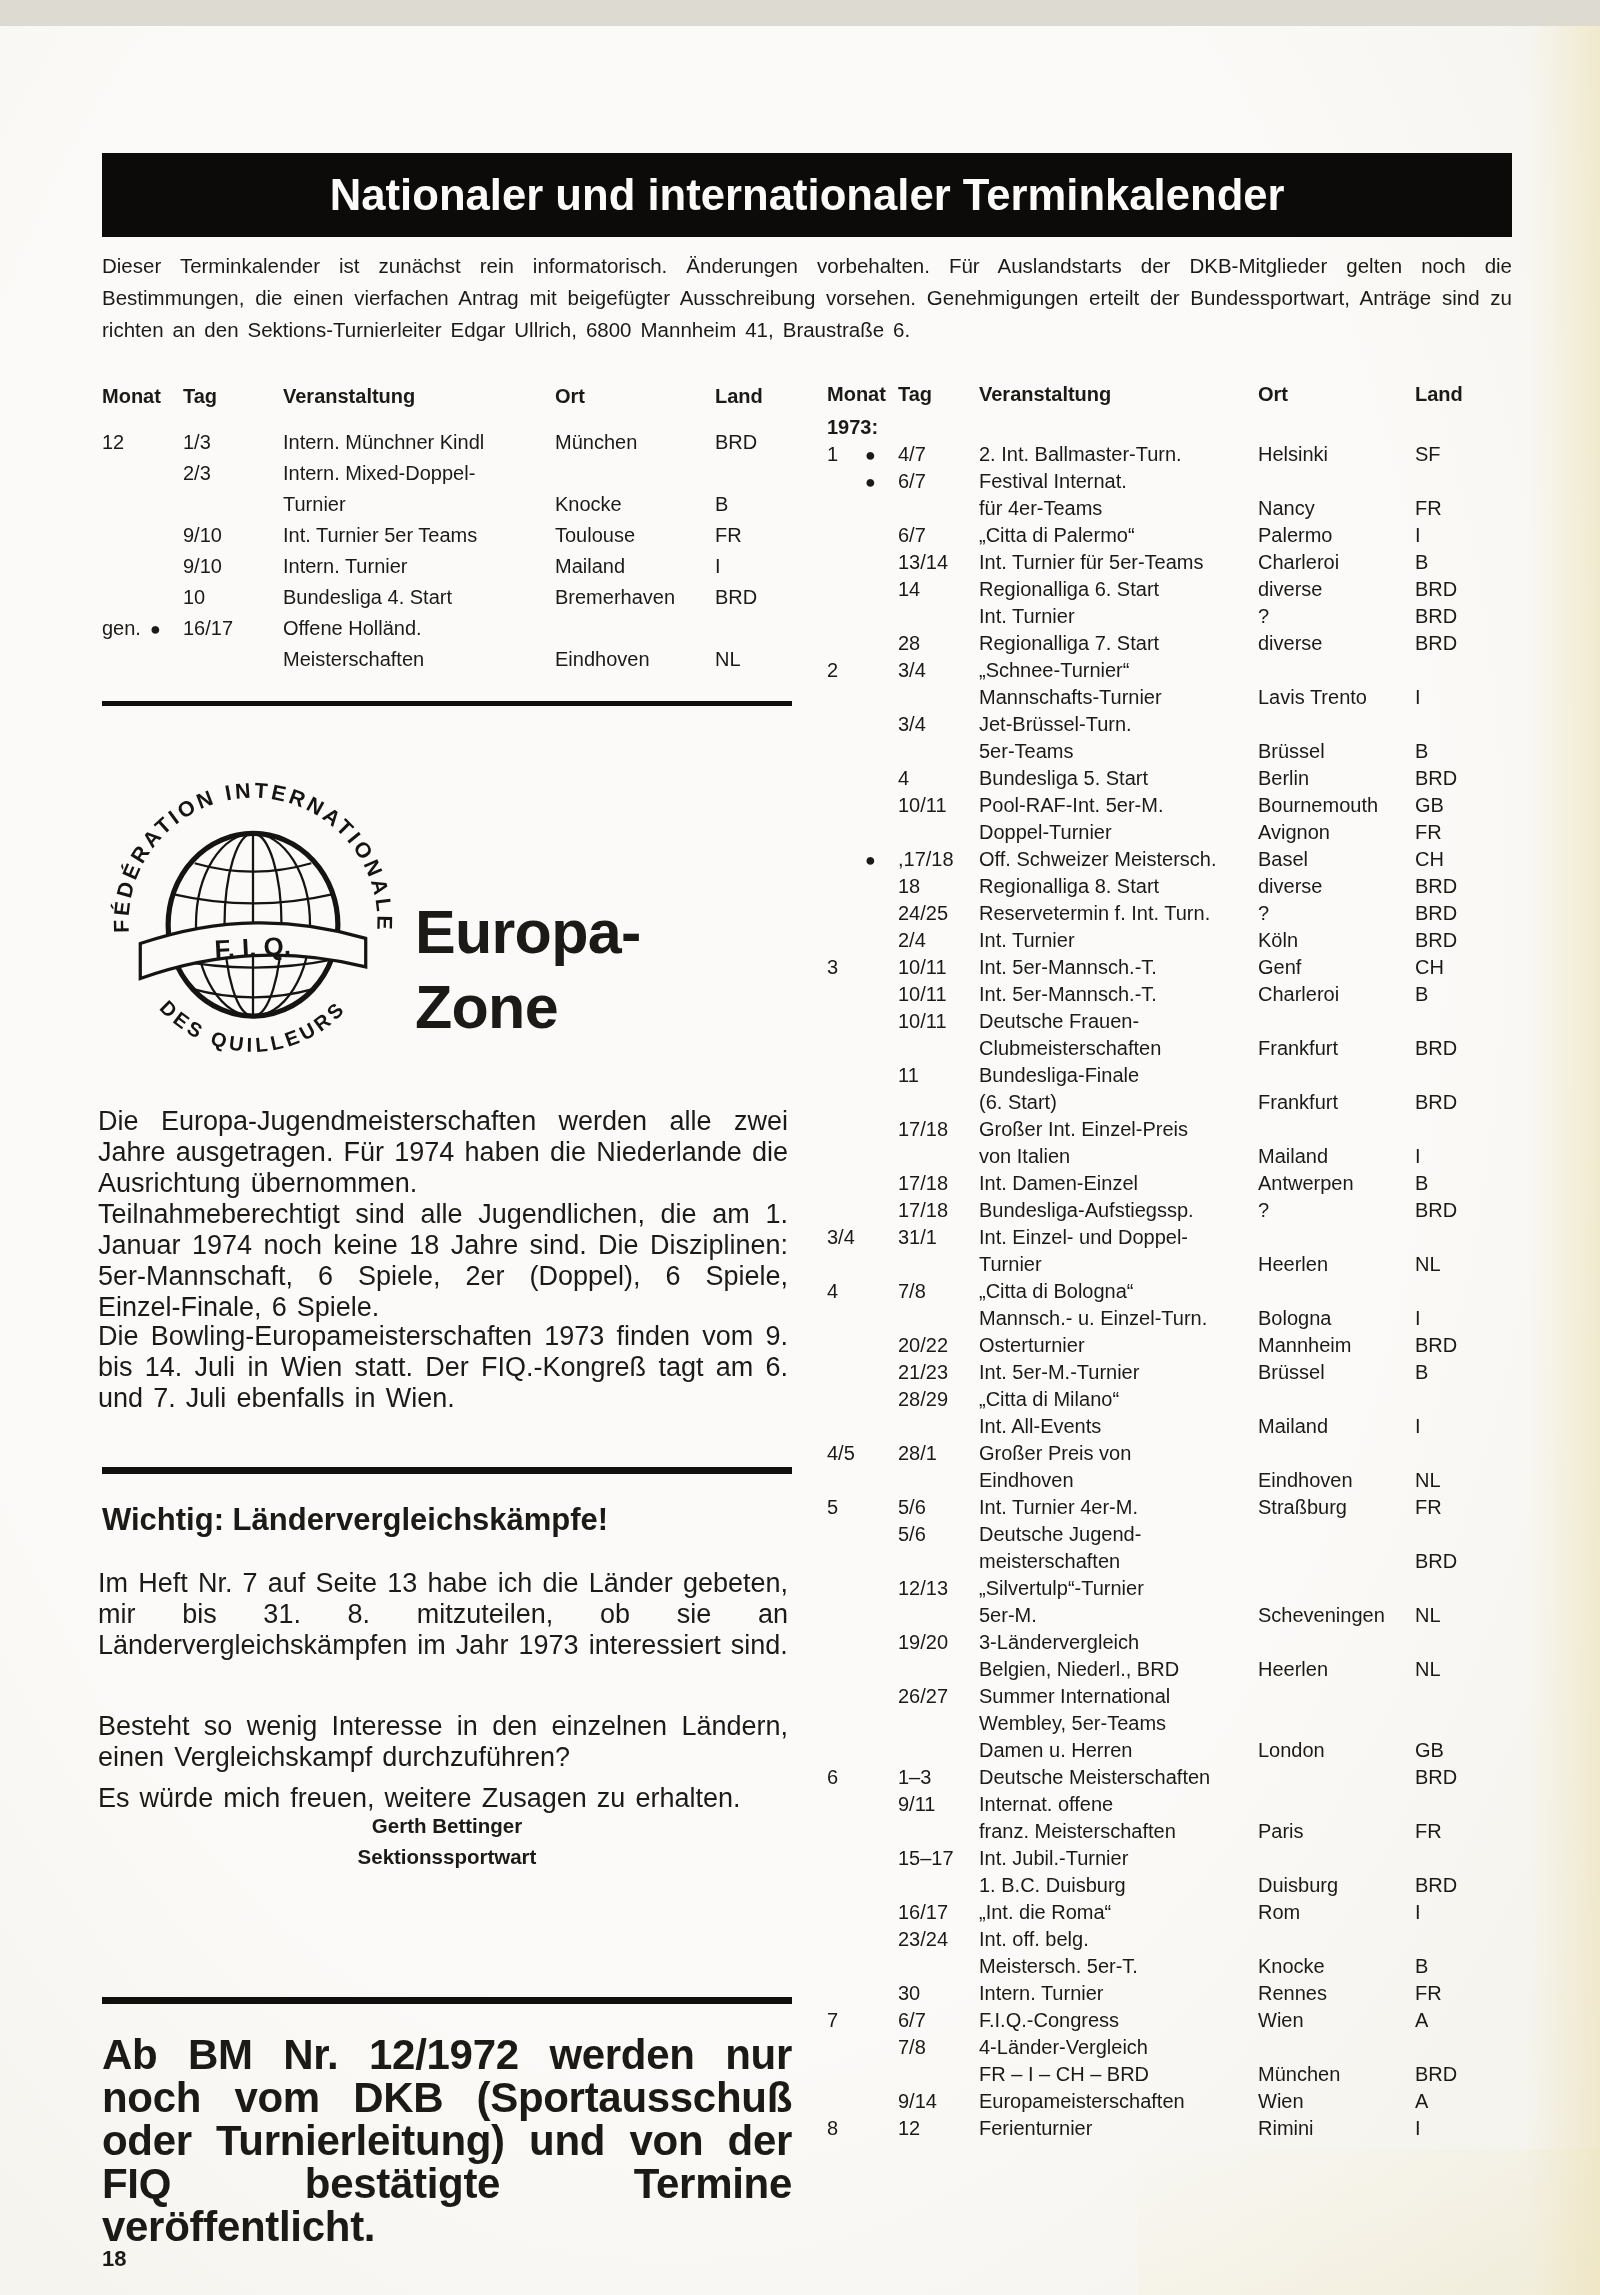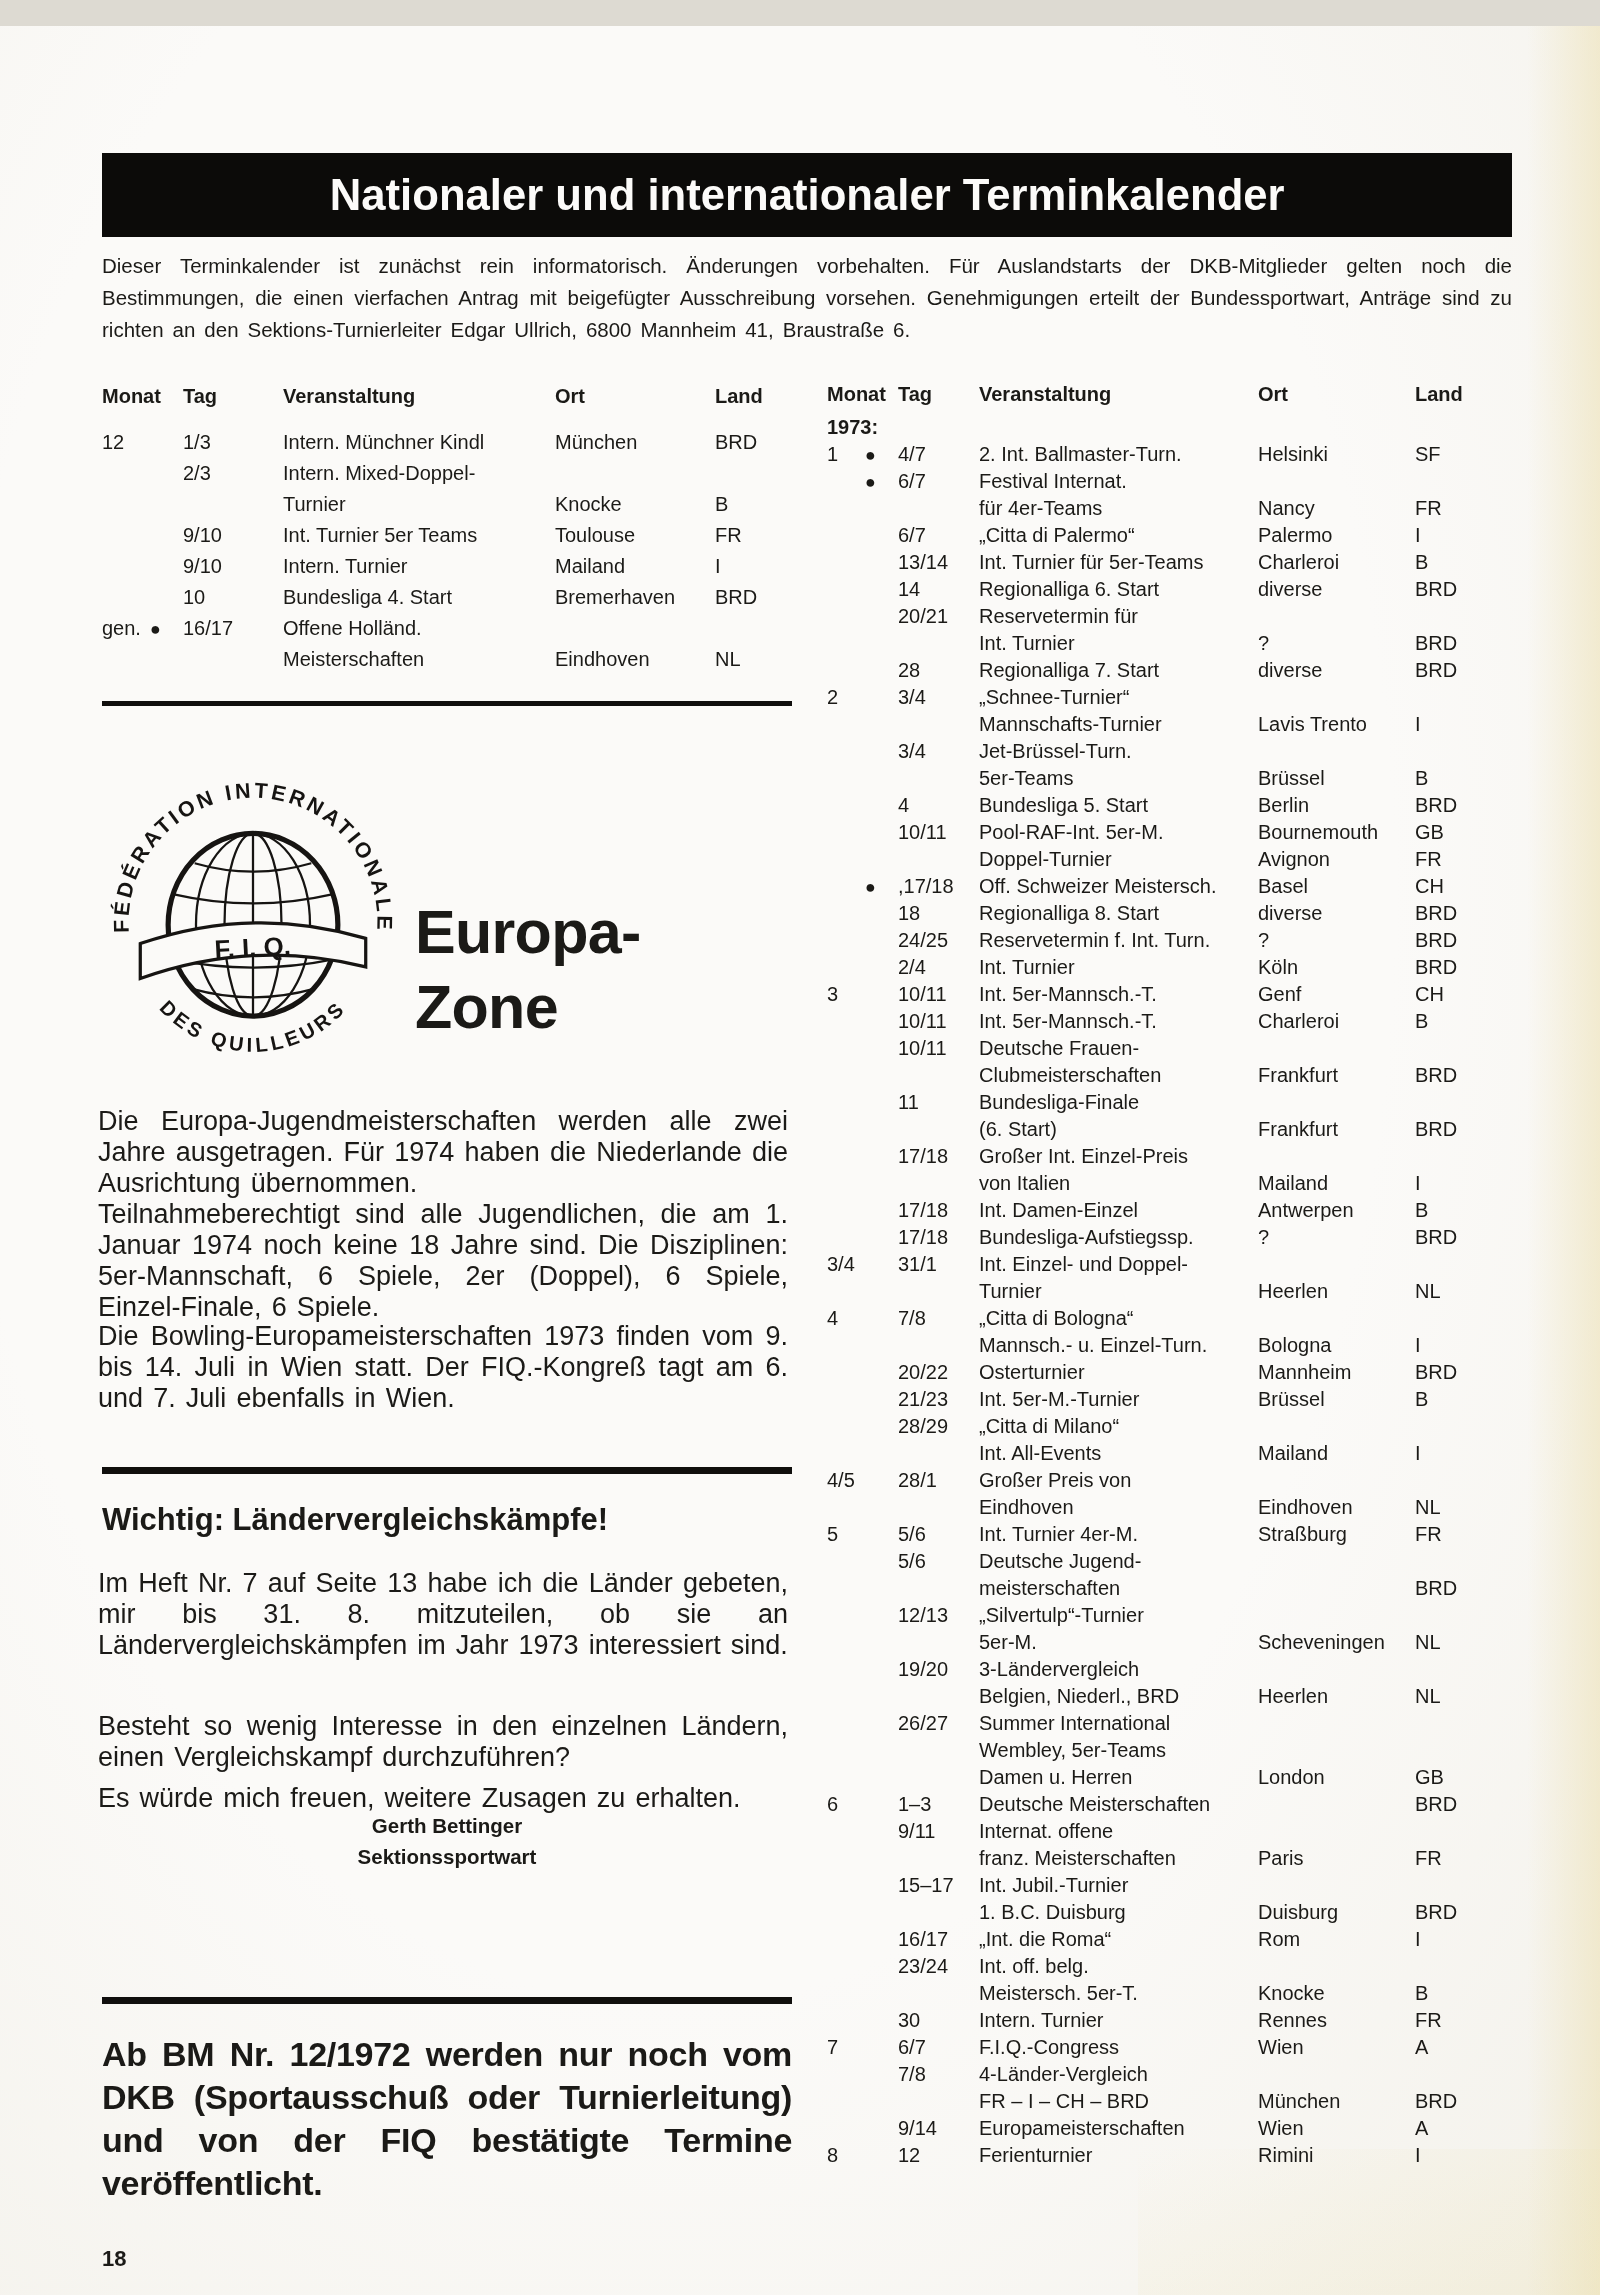--- a/index.html
+++ b/index.html
@@ -47,21 +47,21 @@
     text-align:justify;word-spacing:2.6px;}
   .p-ez1{top:1080px;} .p-ez2{top:1173px;} .p-ez3{top:1295px;}
 
   .wichtig-heading{position:absolute;left:102px;top:1476px;font-size:31px;font-weight:bold;letter-spacing:0px;}
   .p-w1{top:1542px;} .p-w2{top:1642px;} .p-w3{top:1685px;} .p-w4{top:1757px;}
 
   .signature{position:absolute;left:102px;top:1784px;width:690px;text-align:center;
     font-size:20.5px;line-height:31px;font-weight:bold;}
 
   .footer-notice{position:absolute;left:102px;top:2007px;width:690px;
-    font-size:34px;line-height:43px;font-weight:bold;text-align:justify;letter-spacing:-0.3px;}
+    font-size:42px;line-height:43px;font-weight:bold;text-align:justify;letter-spacing:-0.3px;}
 
   .page-number{position:absolute;left:102px;top:2220px;font-size:22px;font-weight:bold;}
 </style>
 </head>
 <body>
 
 <div class="page">
   <div class="edge-tint"></div>
   <div class="edge-tint-bottom"></div>
 
@@ -189,27 +189,20 @@
           <div class="c-v">Int. Turnier für 5er-Teams</div>
           <div class="c-ort">Charleroi</div>
           <div class="c-land">B</div>
         </div>
         <div class="trow">
           <div class="c-m"></div>
           <div class="c-tag">14</div>
           <div class="c-v">Regionalliga 6. Start</div>
           <div class="c-ort">diverse</div>
           <div class="c-land">BRD</div>
-        </div>
-        <div class="trow">
-          <div class="c-m"></div>
-          <div class="c-tag">20/21</div>
-          <div class="c-v">Reservetermin für</div>
-          <div class="c-ort"></div>
-          <div class="c-land"></div>
         </div>
         <div class="trow">
           <div class="c-m"></div>
           <div class="c-tag"></div>
           <div class="c-v">Int. Turnier</div>
           <div class="c-ort">?</div>
           <div class="c-land">BRD</div>
         </div>
         <div class="trow">
           <div class="c-m"></div>

